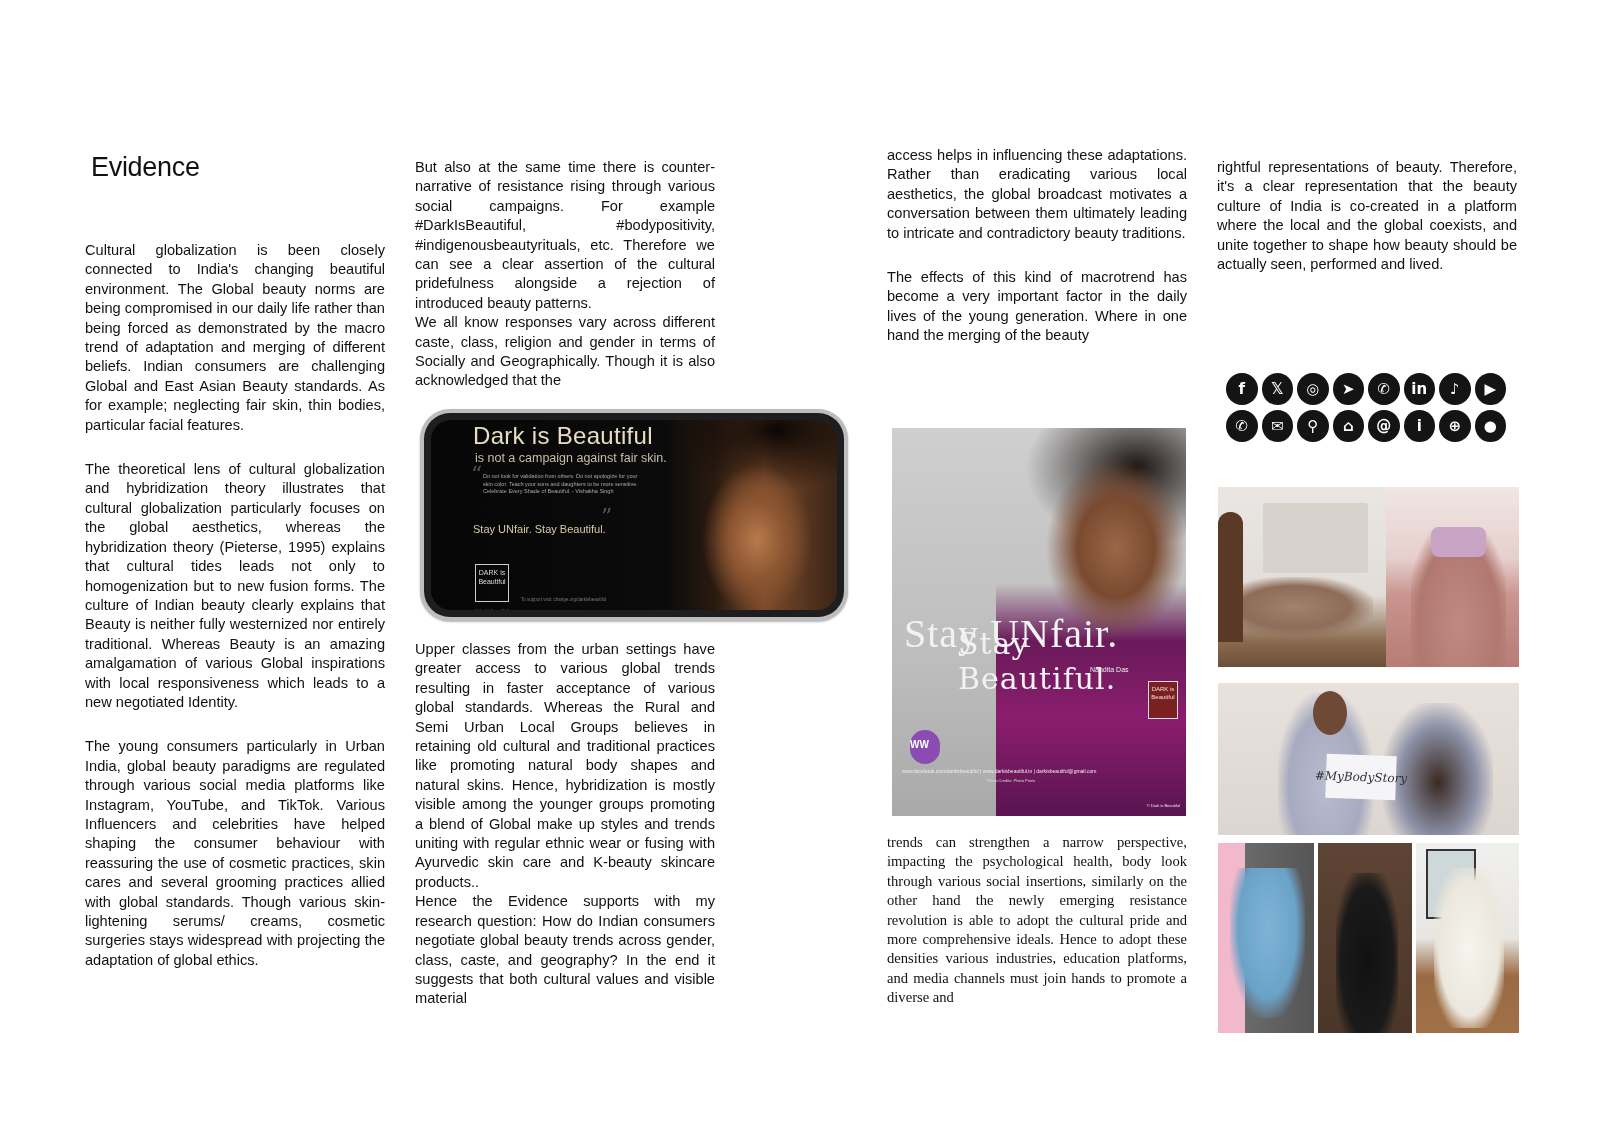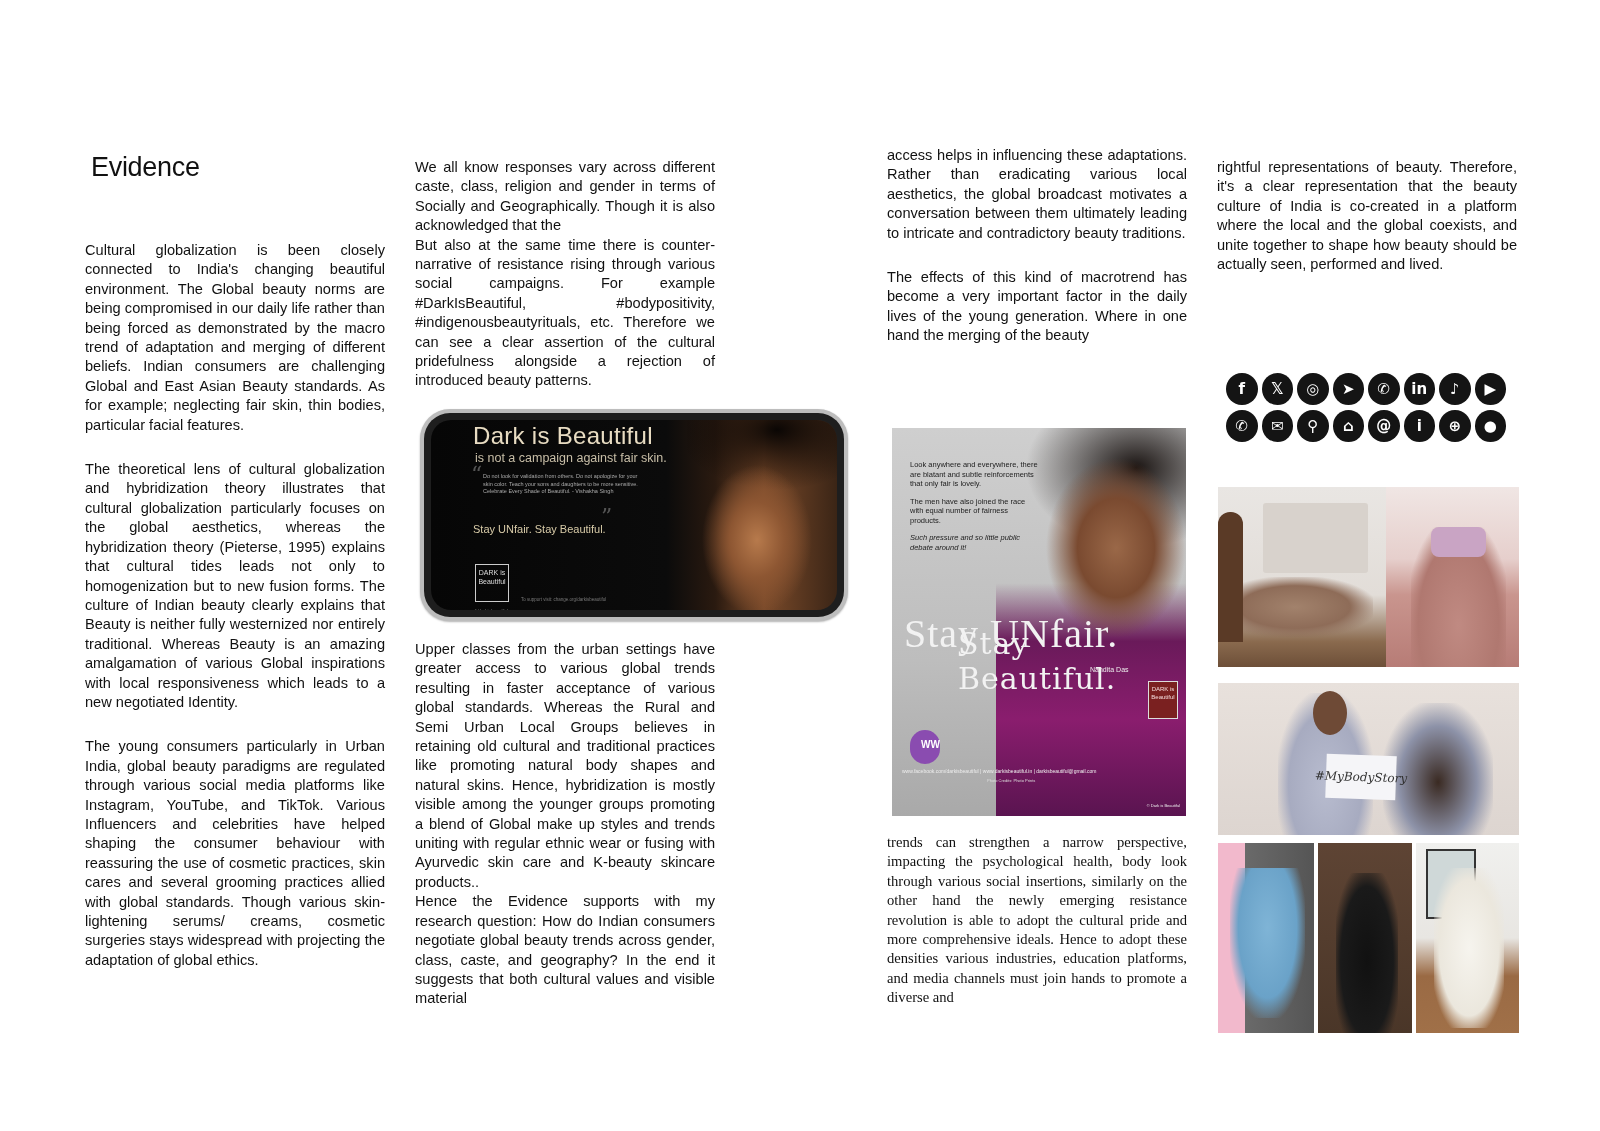--- a/index.html
+++ b/index.html
@@ -66,21 +66,21 @@
       radial-gradient(ellipse 70px 90px at 120px 120px, #9a6848 0%, #7a4a30 55%, rgba(0,0,0,0) 100%),
       radial-gradient(ellipse 110px 80px at 140px 40px, #1a1412 0%, rgba(0,0,0,0) 100%),
       linear-gradient(180deg, rgba(0,0,0,0) 40%, #6a1a5a 55%, #8a1d6e 75%, #5a1450 100%);
   }
   .poster-copy { position: absolute; left: 18px; top: 32px; width: 130px; font-size: 7.5px; line-height: 9.5px; color: #222; }
   .poster-copy p + p { margin-top: 8px; }
   .poster-stay1 { position: absolute; left: 12px; top: 152px; font-family: Liberation Serif, serif; font-size: 40px; color: #f2f2f2; letter-spacing: 1px; margin-top: 30px; }
   .poster-stay2 { position: absolute; left: 66px; top: 198px; font-family: "DejaVu Serif", serif; font-size: 30px; color: #f2f2f2; letter-spacing: 1px; }
   .poster-name { position: absolute; left: 198px; top: 238px; font-size: 7px; color: #eee; }
   .poster-logo { position: absolute; left: 256px; top: 253px; width: 30px; height: 38px; border: 1.5px solid #ddd; background: #7a2020; font-size: 6px; color: #f4dcdc; text-align: center; padding-top: 3px; line-height: 8px; }
-  .poster-ww { position: absolute; left: 18px; top: 302px; width: 30px; height: 34px; background: #8a4cb0; color: #fff; font-size: 10px; font-weight: bold; text-align: right; line-height: 30px; border-radius: 15px; }
+  .poster-ww { position: absolute; left: 18px; top: 302px; width: 30px; height: 34px; background: #8a4cb0; color: #fff; font-size: 10px; font-weight: bold; text-align: left; line-height: 30px; border-radius: 15px; }
   .poster-footer { position: absolute; left: 10px; top: 340px; font-size: 5px; color: #eee; white-space: nowrap; }
   .poster-credit { position: absolute; left: 95px; top: 350px; font-size: 4px; color: #ddd; white-space: nowrap; }
   .poster-copyright { position: absolute; right: 6px; top: 375px; font-size: 4px; color: #eee; }
 
   
   .icons { position: absolute; left: 1226px; top: 373px; width: 280px; }
   .icon-row { display: flex; gap: 4px; margin-bottom: 5px; }
   .soc {
     width: 32px; height: 32px; border-radius: 50%; background: #141414; color: #fff;
     display: flex; align-items: center; justify-content: center; font-size: 15px; font-weight: bold;
@@ -117,22 +117,22 @@
 
 <div class="title">Evidence</div>
 
 <div class="col" id="col1a">
   <p>Cultural globalization is been closely connected to India's changing beautiful environment. The Global beauty norms are being compromised in our daily life rather than being forced as demonstrated by the macro trend of adaptation and merging of different beliefs.  Indian consumers are challenging Global and East Asian Beauty standards. As for example; neglecting fair skin, thin bodies, particular facial features.</p>
   <p class="gap">The theoretical lens of cultural globalization and hybridization theory illustrates that cultural globalization particularly focuses on the global aesthetics, whereas the hybridization theory (Pieterse, 1995) explains that cultural tides leads not only to homogenization but to new fusion forms. The culture of Indian beauty clearly explains that Beauty is neither fully westernized nor entirely traditional. Whereas Beauty is an amazing amalgamation of various Global inspirations with local responsiveness which leads to a new negotiated Identity.</p>
   <p class="gap">The young consumers particularly in Urban India, global beauty paradigms are regulated through various social media platforms like Instagram, YouTube, and TikTok. Various Influencers and celebrities have helped shaping the consumer behaviour with reassuring the use of cosmetic practices, skin cares and several grooming practices allied with global standards. Though various skin-lightening serums/ creams, cosmetic surgeries stays widespread with projecting the adaptation of global ethics.</p>
 </div>
 
 <div class="col" id="col2a">
+  <p>But also at the same time there is counter-narrative of resistance rising through various social campaigns. For example #DarkIsBeautiful, #bodypositivity, #indigenousbeautyrituals, etc. Therefore we can see a clear assertion of the cultural pridefulness alongside a rejection of introduced beauty patterns.</p>
   <p>We all know responses vary across different caste, class, religion and gender in terms of Socially and Geographically. Though it is also acknowledged that the</p>
-  <p>But also at the same time there is counter-narrative of resistance rising through various social campaigns. For example #DarkIsBeautiful, #bodypositivity, #indigenousbeautyrituals, etc. Therefore we can see a clear assertion of the cultural pridefulness alongside a rejection of introduced beauty patterns.</p>
 </div>
 
 <div class="phone">
   <div class="phone-inner">
     <div class="phone-screen">
       <div class="phone-face"></div>
       <div class="ad-headline">Dark is Beautiful</div>
       <div class="ad-sub">is not a campaign against fair skin.</div>
       <div class="ad-quote-mark">“</div>
       <div class="ad-quote">Do not look for validation from others. Do not apologize for your skin color. Teach your sons and daughters to be more sensitive. Celebrate Every Shade of Beautiful. - Vishakha Singh</div>
@@ -150,25 +150,20 @@
   <p>Hence the Evidence supports with my research question:  How do Indian consumers negotiate global beauty trends across gender, class, caste, and geography? In the end it suggests that both cultural values and visible material</p>
 </div>
 
 <div class="col" id="col3a">
   <p>access helps in influencing these adaptations. Rather than eradicating various local aesthetics, the global broadcast motivates a conversation between them ultimately leading to intricate and contradictory beauty traditions.</p>
   <p class="gap">The effects of this kind of macrotrend has become a very important factor in the daily lives of the young generation. Where in one hand the merging of the beauty</p>
 </div>
 
 <div class="poster">
   <div class="poster-body"></div>
-  <div class="poster-copy">
-    <p>Look anywhere and everywhere, there are blatant and subtle reinforcements that only fair is lovely.</p>
-    <p>The men have also joined the race with equal number of fairness products.</p>
-    <p style="font-style: italic;">Such pressure and so little public debate around it!</p>
-  </div>
   <div class="poster-stay1">Stay UNfair.</div>
   <div class="poster-stay2">Stay Beautiful.</div>
   <div class="poster-name">Nandita Das</div>
   <div class="poster-logo">DARK is Beautiful</div>
   <div class="poster-ww">WW</div>
   <div class="poster-footer">www.facebook.com/darkisbeautiful | www.darkisbeautiful.in | darkisbeautiful@gmail.com</div>
   <div class="poster-credit">Photo Credits: Photo Prints</div>
   <div class="poster-copyright">© Dark is Beautiful</div>
 </div>
 

